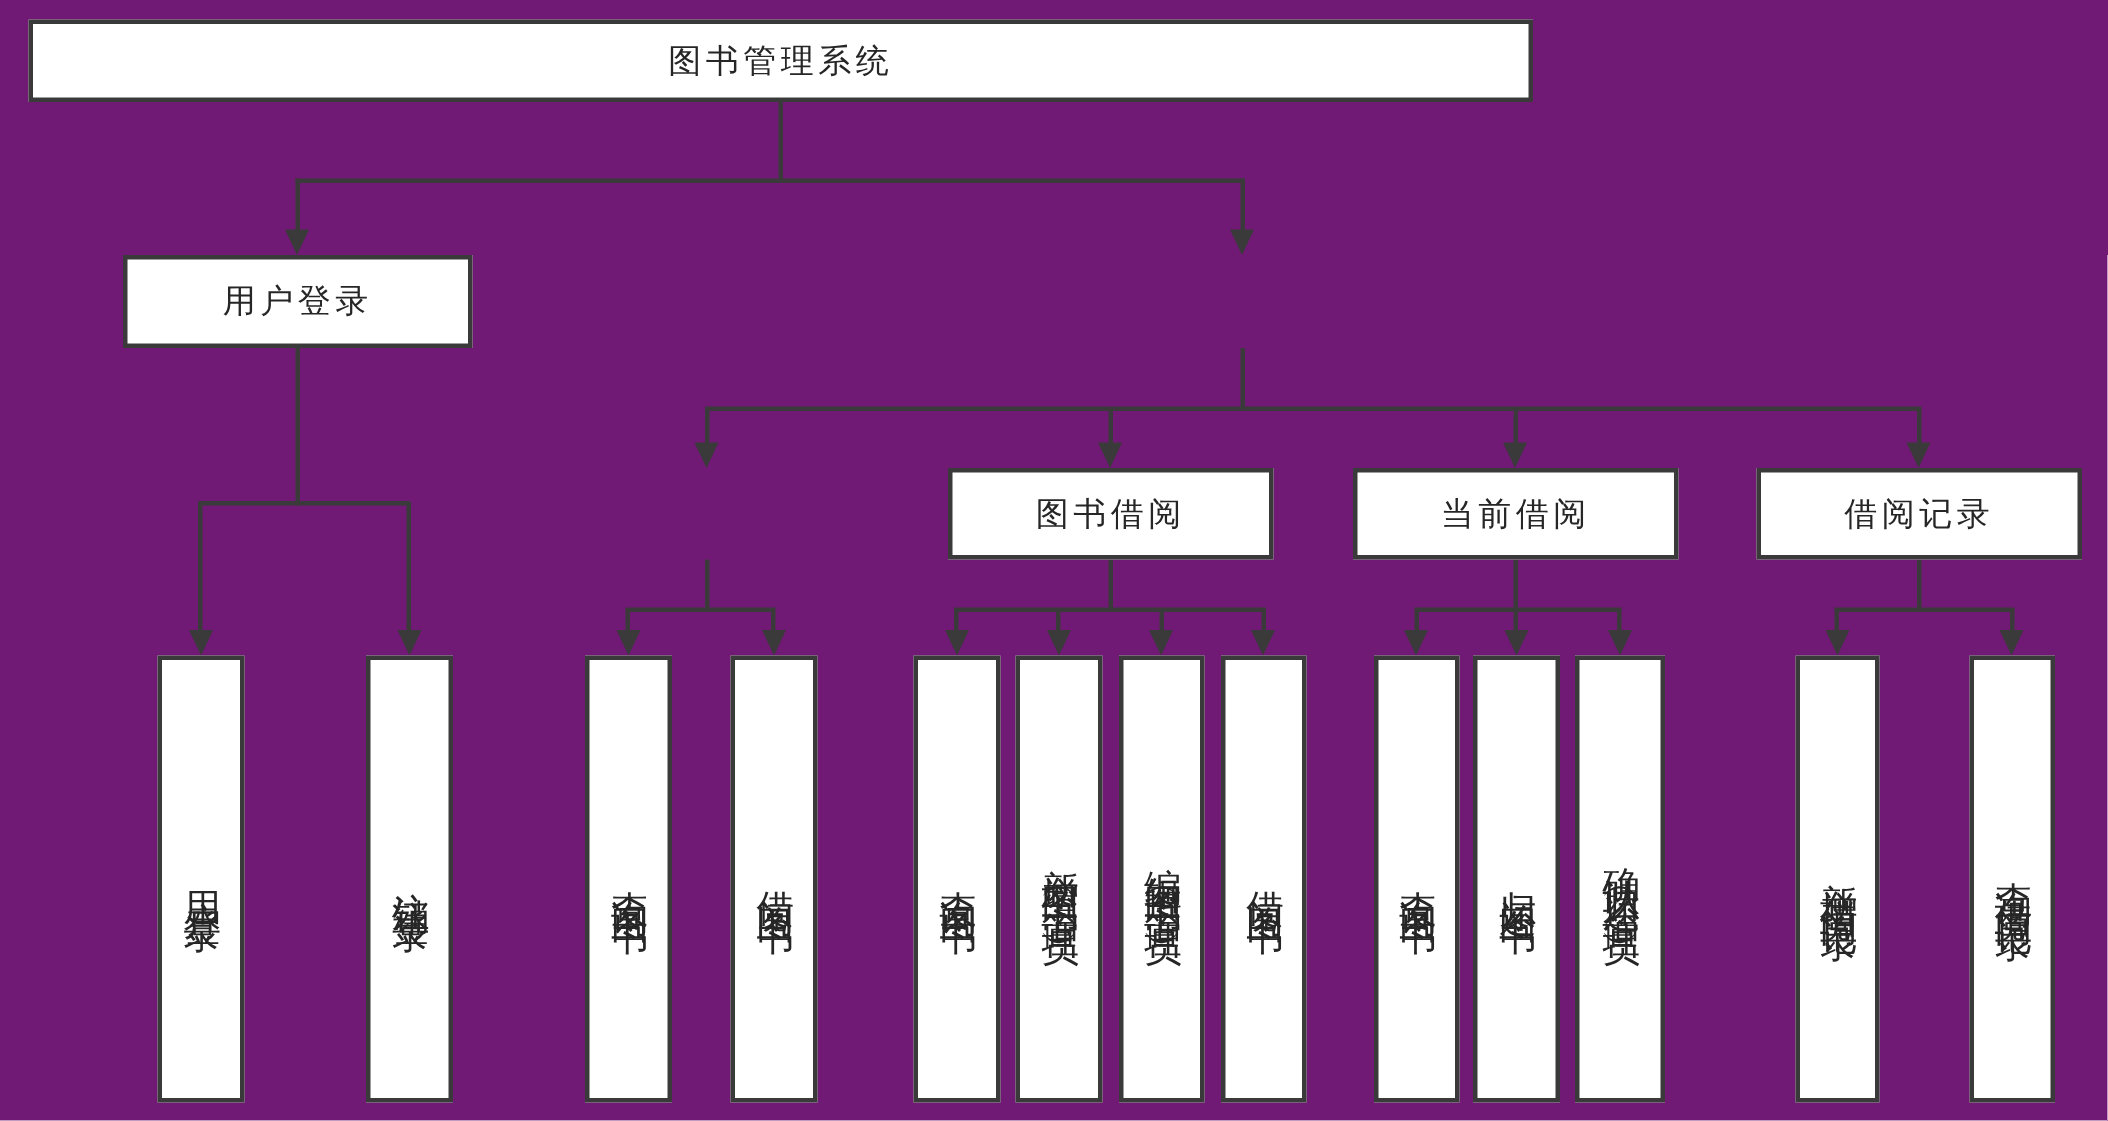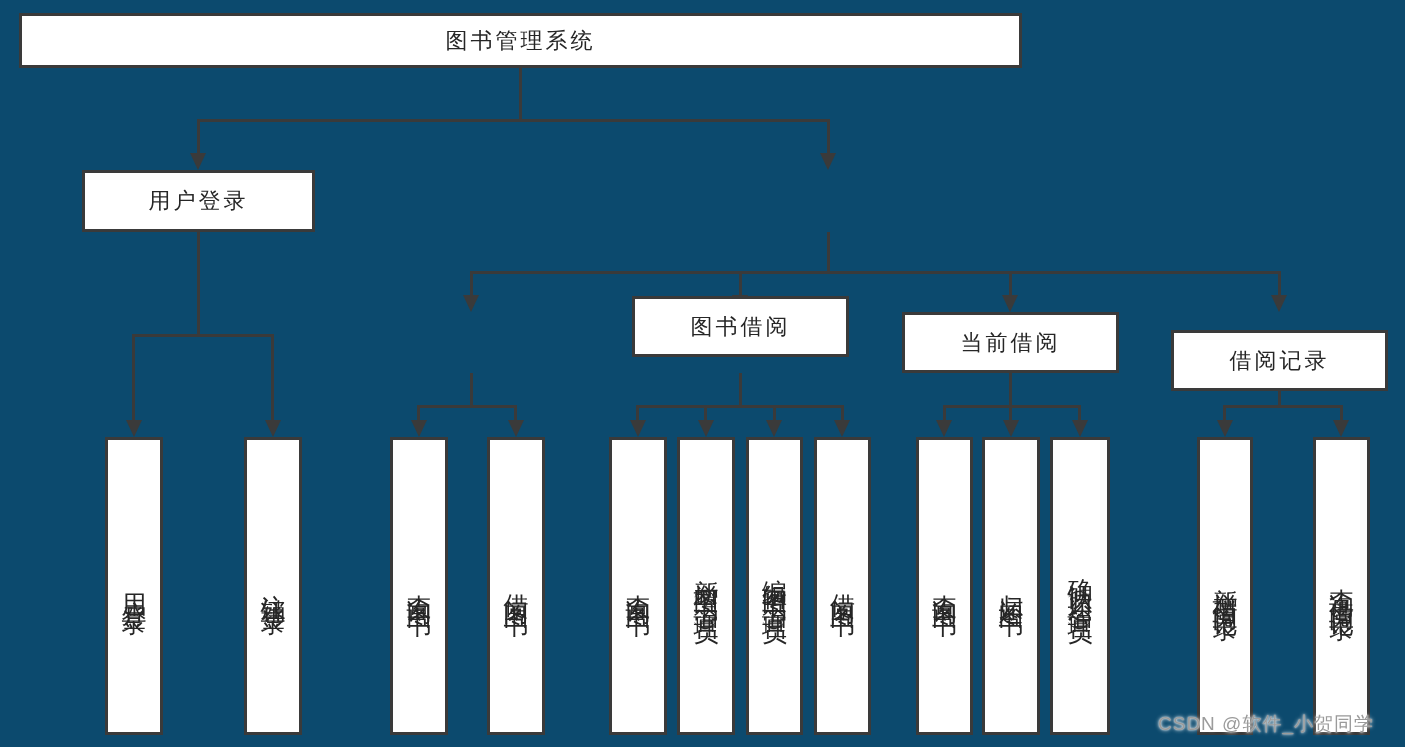--- a/index.html
+++ b/index.html
@@ -1,17 +1,17 @@
 <!DOCTYPE html>
 <html><head>
 <meta charset="utf-8">
 <style>
   html,body{margin:0;padding:0;background:#ffffff;}
   .canvas{
-    position:relative;width:1405px;height:747px;background:#0c4a6e;overflow:hidden;
+    position:relative;width:1405px;height:747px;background:#701a75;overflow:hidden;
     font-family:"Liberation Sans","DejaVu Sans",sans-serif;color:#262626;
   }
   .box{
     position:absolute;box-sizing:border-box;background:#ffffff;
     border:3px solid #3a3a3a;display:flex;align-items:center;justify-content:center;
     z-index:2;
   }
   .box .hlabel{font-size:22px;letter-spacing:3px;color:#262626;white-space:nowrap;}
   .box .vlabel{
     writing-mode:vertical-rl;text-orientation:mixed;
@@ -35,27 +35,27 @@
 <div class="canvas">
 
   <div class="box" style="left:19px;top:13px;width:1003px;height:55px">
     <span class="hlabel">图书管理系统</span>
   </div>
 
   <div class="box" style="left:82px;top:170px;width:233px;height:62px">
     <span class="hlabel">用户登录</span>
   </div>
 
-  <div class="box" style="left:632px;top:296px;width:217px;height:61px">
+  <div class="box" style="left:632px;top:312px;width:217px;height:61px">
     <span class="hlabel">图书借阅</span>
   </div>
   <div class="box" style="left:902px;top:312px;width:217px;height:61px">
     <span class="hlabel">当前借阅</span>
   </div>
-  <div class="box" style="left:1171px;top:330px;width:217px;height:61px">
+  <div class="box" style="left:1171px;top:312px;width:217px;height:61px">
     <span class="hlabel">借阅记录</span>
   </div>
 
   <div class="box" style="left:105px;top:437px;width:58px;height:298px">
     <span class="vlabel">用户登录</span>
   </div>
   <div class="box" style="left:244px;top:437px;width:58px;height:298px">
     <span class="vlabel">注销登录</span>
   </div>
 
@@ -148,15 +148,14 @@
   <div class="line" style="left:1078px;top:407px;width:3px;height:15px"></div>
   <i class="arrow" style="left:1072px;top:420px"></i>
 
   <div class="line" style="left:1278px;top:373px;width:3px;height:35px"></div>
   <div class="line" style="left:1223px;top:405px;width:120px;height:3px"></div>
   <div class="line" style="left:1223px;top:407px;width:3px;height:15px"></div>
   <i class="arrow" style="left:1217px;top:420px"></i>
   <div class="line" style="left:1340px;top:407px;width:3px;height:15px"></div>
   <i class="arrow" style="left:1333px;top:420px"></i>
 
-  <div class="watermark">CSDN @软件_小贺同学</div>
 
 </div>
 
 </body></html>

